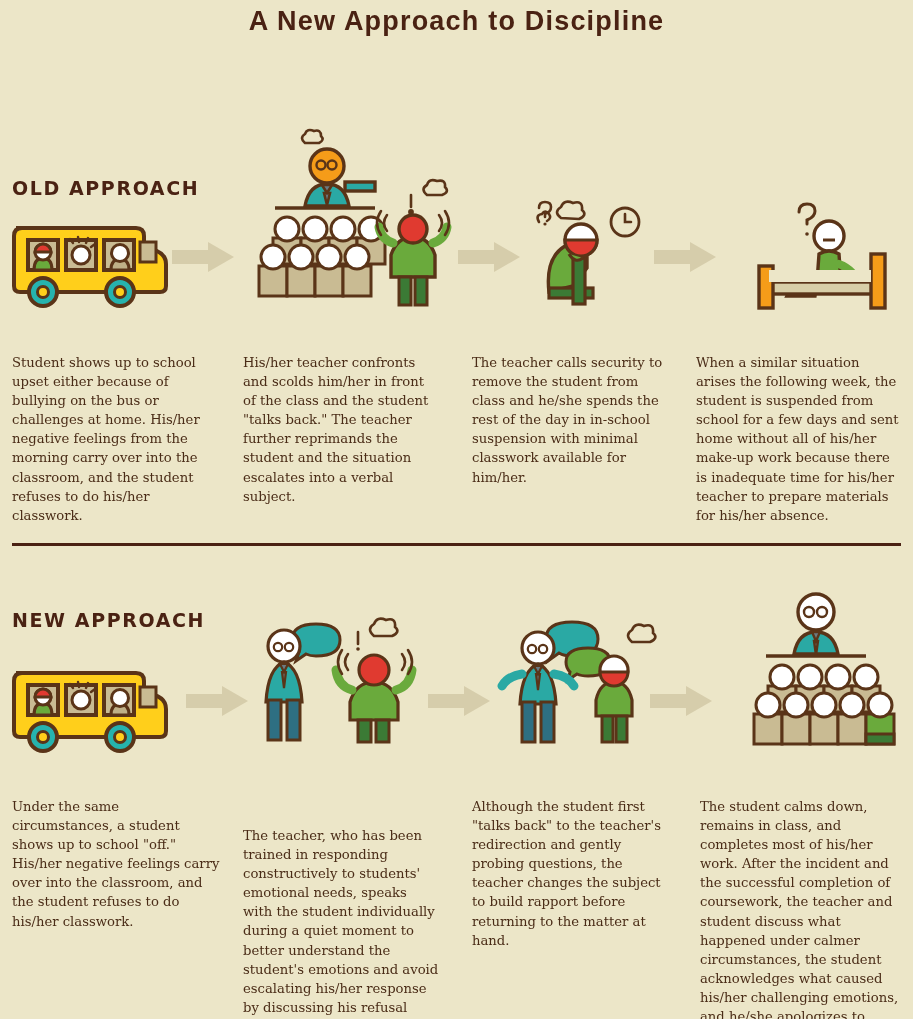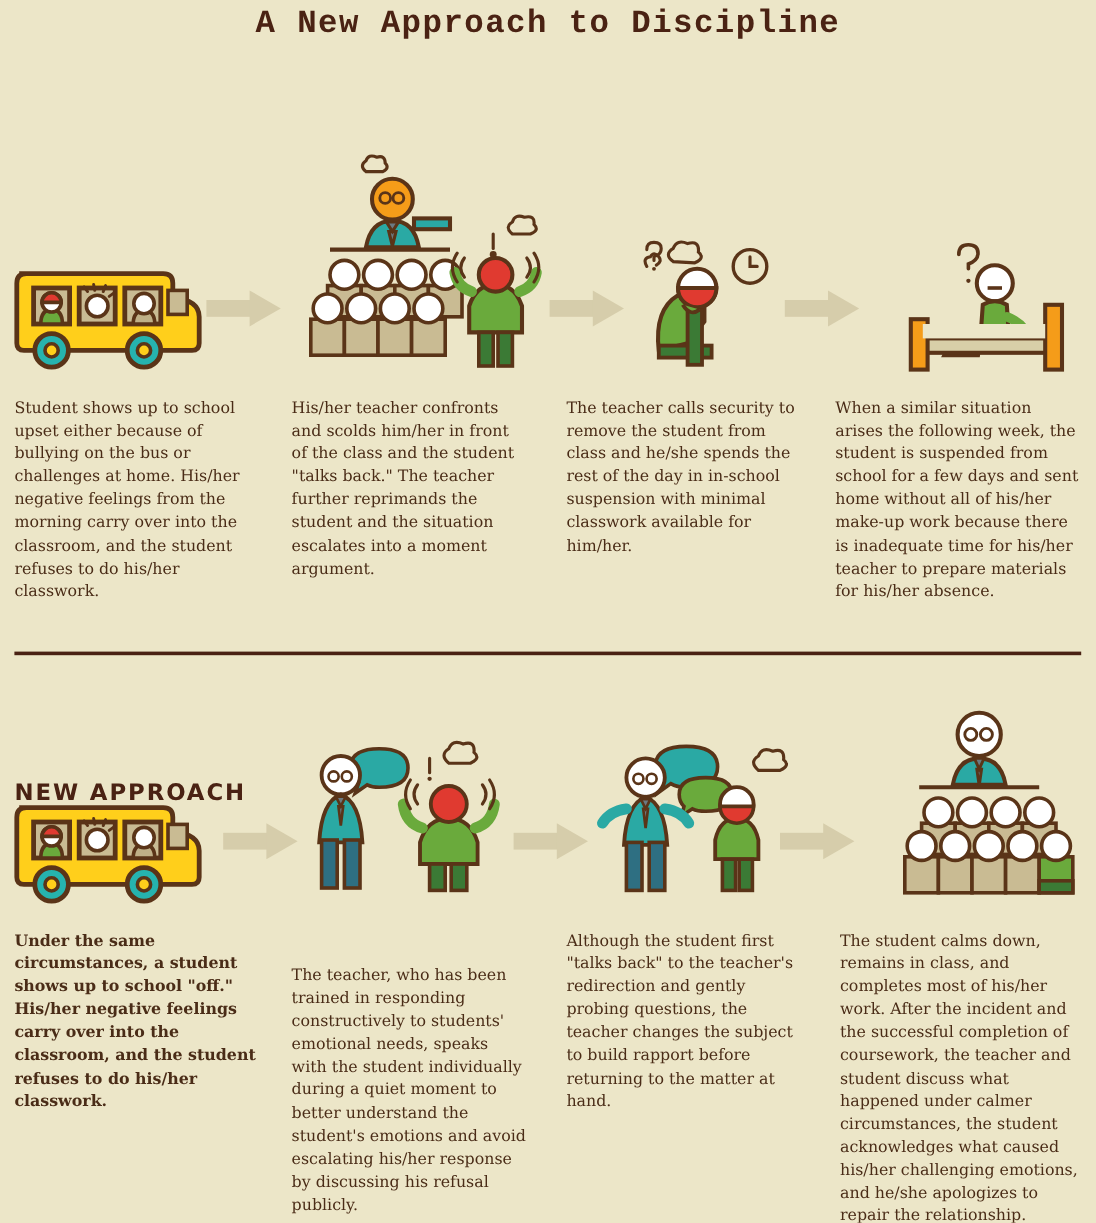--- a/index.html
+++ b/index.html
@@ -9,44 +9,44 @@
     font-family:"DejaVu Serif", serif;
     color:#4a2c17;
     overflow:hidden;
     position:relative;
   }
   .page{position:relative;width:913px;height:1019px;}
 
   .title{
     position:absolute;top:6px;left:0;width:913px;
     text-align:center;
-    font-family:Liberation Mono, monospace;
+    font-family:Liberation Sans, sans-serif;
     font-weight:bold;
     font-size:27px;
     letter-spacing:1.2px;
     color:#4a2213;
   }
 
   .section-label{
     position:absolute;
     font-family:"DejaVu Sans", sans-serif;
     font-weight:bold;
     font-size:19px;
     letter-spacing:1.6px;
     color:#4a2213;
   }
   #old-label{left:12px;top:177px;}
-  #new-label{left:12px;top:609px;margin-top:41px;}
+  #new-label{left:12px;top:609px;}
 
   .divider{
     position:absolute;left:12px;top:543px;width:889px;height:3px;
     background:#4a2213;
   }
 
-  .panel{position:absolute;}
+  .panel{position:absolute;margin-top:22px;}
   .panel-text{
     font-family:"DejaVu Serif", serif;
     font-size:13.2px;
     line-height:19.1px;
     color:#4a2c17;
     width:100%;
   }
 
   
   .arrow{position:absolute;width:62px;height:30px;}
@@ -61,20 +61,21 @@
   .art{position:absolute;}
   svg{display:block;overflow:visible;}
 </style>
 </head>
 <body>
 
 <div class="page">
 
   <div class="title">A New Approach to Discipline</div>
 
+  <div class="section-label" id="old-label">OLD APPROACH</div>
 
   <div class="art" style="left:10px;top:222px;">
     <svg width="150" height="85" viewBox="0 0 150 85">
       <path d="M6 6 h120 q8 0 8 8 v12 q22 2 22 16 v22 q0 6 -6 6 h-140 q-6 0 -6 -6 v-50 q0 -8 8 -8 z" fill="#ffcf1b" stroke="#5a3418" stroke-width="4"></path>
       <rect x="18" y="18" width="30" height="30" fill="#c9bb93" stroke="#5a3418" stroke-width="4"></rect>
       <rect x="56" y="18" width="30" height="30" fill="#c9bb93" stroke="#5a3418" stroke-width="4"></rect>
       <rect x="94" y="18" width="30" height="30" fill="#c9bb93" stroke="#5a3418" stroke-width="4"></rect>
       <rect x="130" y="20" width="16" height="20" fill="#c9bb93" stroke="#5a3418" stroke-width="3"></rect>
 
       <path d="M24 48 q0 -12 9 -12 q9 0 9 12 z" fill="#6aaa3c" stroke="#5a3418" stroke-width="3"></path>
@@ -209,21 +210,21 @@
       <rect x="24" y="70" width="14" height="42" fill="#f59c19" stroke="#5a3418" stroke-width="3.4"></rect>
       <rect x="136" y="58" width="14" height="54" fill="#f59c19" stroke="#5a3418" stroke-width="3.4"></rect>
       <rect x="34" y="74" width="102" height="12" fill="#ece6c8" stroke="none"></rect>
     </svg>
   </div>
 
   <div class="panel" style="left:12px;top:331px;width:212px;">
     <div class="panel-text">Student shows up to school upset either because of bullying on the bus or challenges at home. His/her negative feelings from the morning carry over into the classroom, and the student refuses to do his/her classwork.</div>
   </div>
   <div class="panel" style="left:243px;top:331px;width:196px;">
-    <div class="panel-text">His/her teacher confronts and scolds him/her in front of the class and the student "talks back." The teacher further reprimands the student and the situation escalates into a moment argument.</div>
+    <div class="panel-text">His/her teacher confronts and scolds him/her in front of the class and the student "talks back." The teacher further reprimands the student and the situation escalates into a verbal subject.</div>
   </div>
   <div class="panel" style="left:696px;top:331px;width:205px;">
     <div class="panel-text">When a similar situation arises the following week, the student is suspended from school for a few days and sent home without all of his/her make-up work because there is inadequate time for his/her teacher to prepare materials for his/her absence.</div>
   </div>
   <div class="panel" style="left:472px;top:331px;width:200px;">
     <div class="panel-text">The teacher calls security to remove the student from class and he/she spends the rest of the day in in-school suspension with minimal classwork available for him/her.</div>
   </div>
 
   <div class="divider"></div>
 
@@ -357,21 +358,21 @@
         <rect x="106" y="128" width="28" height="30"></rect>
           <circle cx="120" cy="119" r="12" fill="#fff"></circle>
       </g>
 
       <rect x="134" y="128" width="28" height="30" fill="#6aaa3c" stroke="#5a3418" stroke-width="3"></rect>
       <rect x="134" y="148" width="28" height="10" fill="#3b7a35" stroke="#5a3418" stroke-width="3"></rect>
       <circle cx="148" cy="119" r="12" fill="#fff" stroke="#5a3418" stroke-width="3"></circle>
     </svg>
   </div>
 
-  <div class="panel" style="left:12px;top:775px;width:212px;font-weight:bold;">
+  <div class="panel" style="left:12px;top:775px;width:212px;">
     <div class="panel-text">Under the same circumstances, a student shows up to school "off." His/her negative feelings carry over into the classroom, and the student refuses to do his/her classwork.</div>
   </div>
   <div class="panel" style="left:243px;top:804px;width:196px;">
     <div class="panel-text">The teacher, who has been trained in responding constructively to students' emotional needs, speaks with the student individually during a quiet moment to better understand the student's emotions and avoid escalating his/her response by discussing his refusal publicly.</div>
   </div>
   <div class="panel" style="left:472px;top:775px;width:200px;">
     <div class="panel-text">Although the student first "talks back" to the teacher's redirection and gently probing questions, the teacher changes the subject to build rapport before returning to the matter at hand.</div>
   </div>
   <div class="panel" style="left:700px;top:775px;width:200px;">
     <div class="panel-text">The student calms down, remains in class, and completes most of his/her work. After the incident and the successful completion of coursework, the teacher and student discuss what happened under calmer circumstances, the student acknowledges what caused his/her challenging emotions, and he/she apologizes to repair the relationship.</div>

